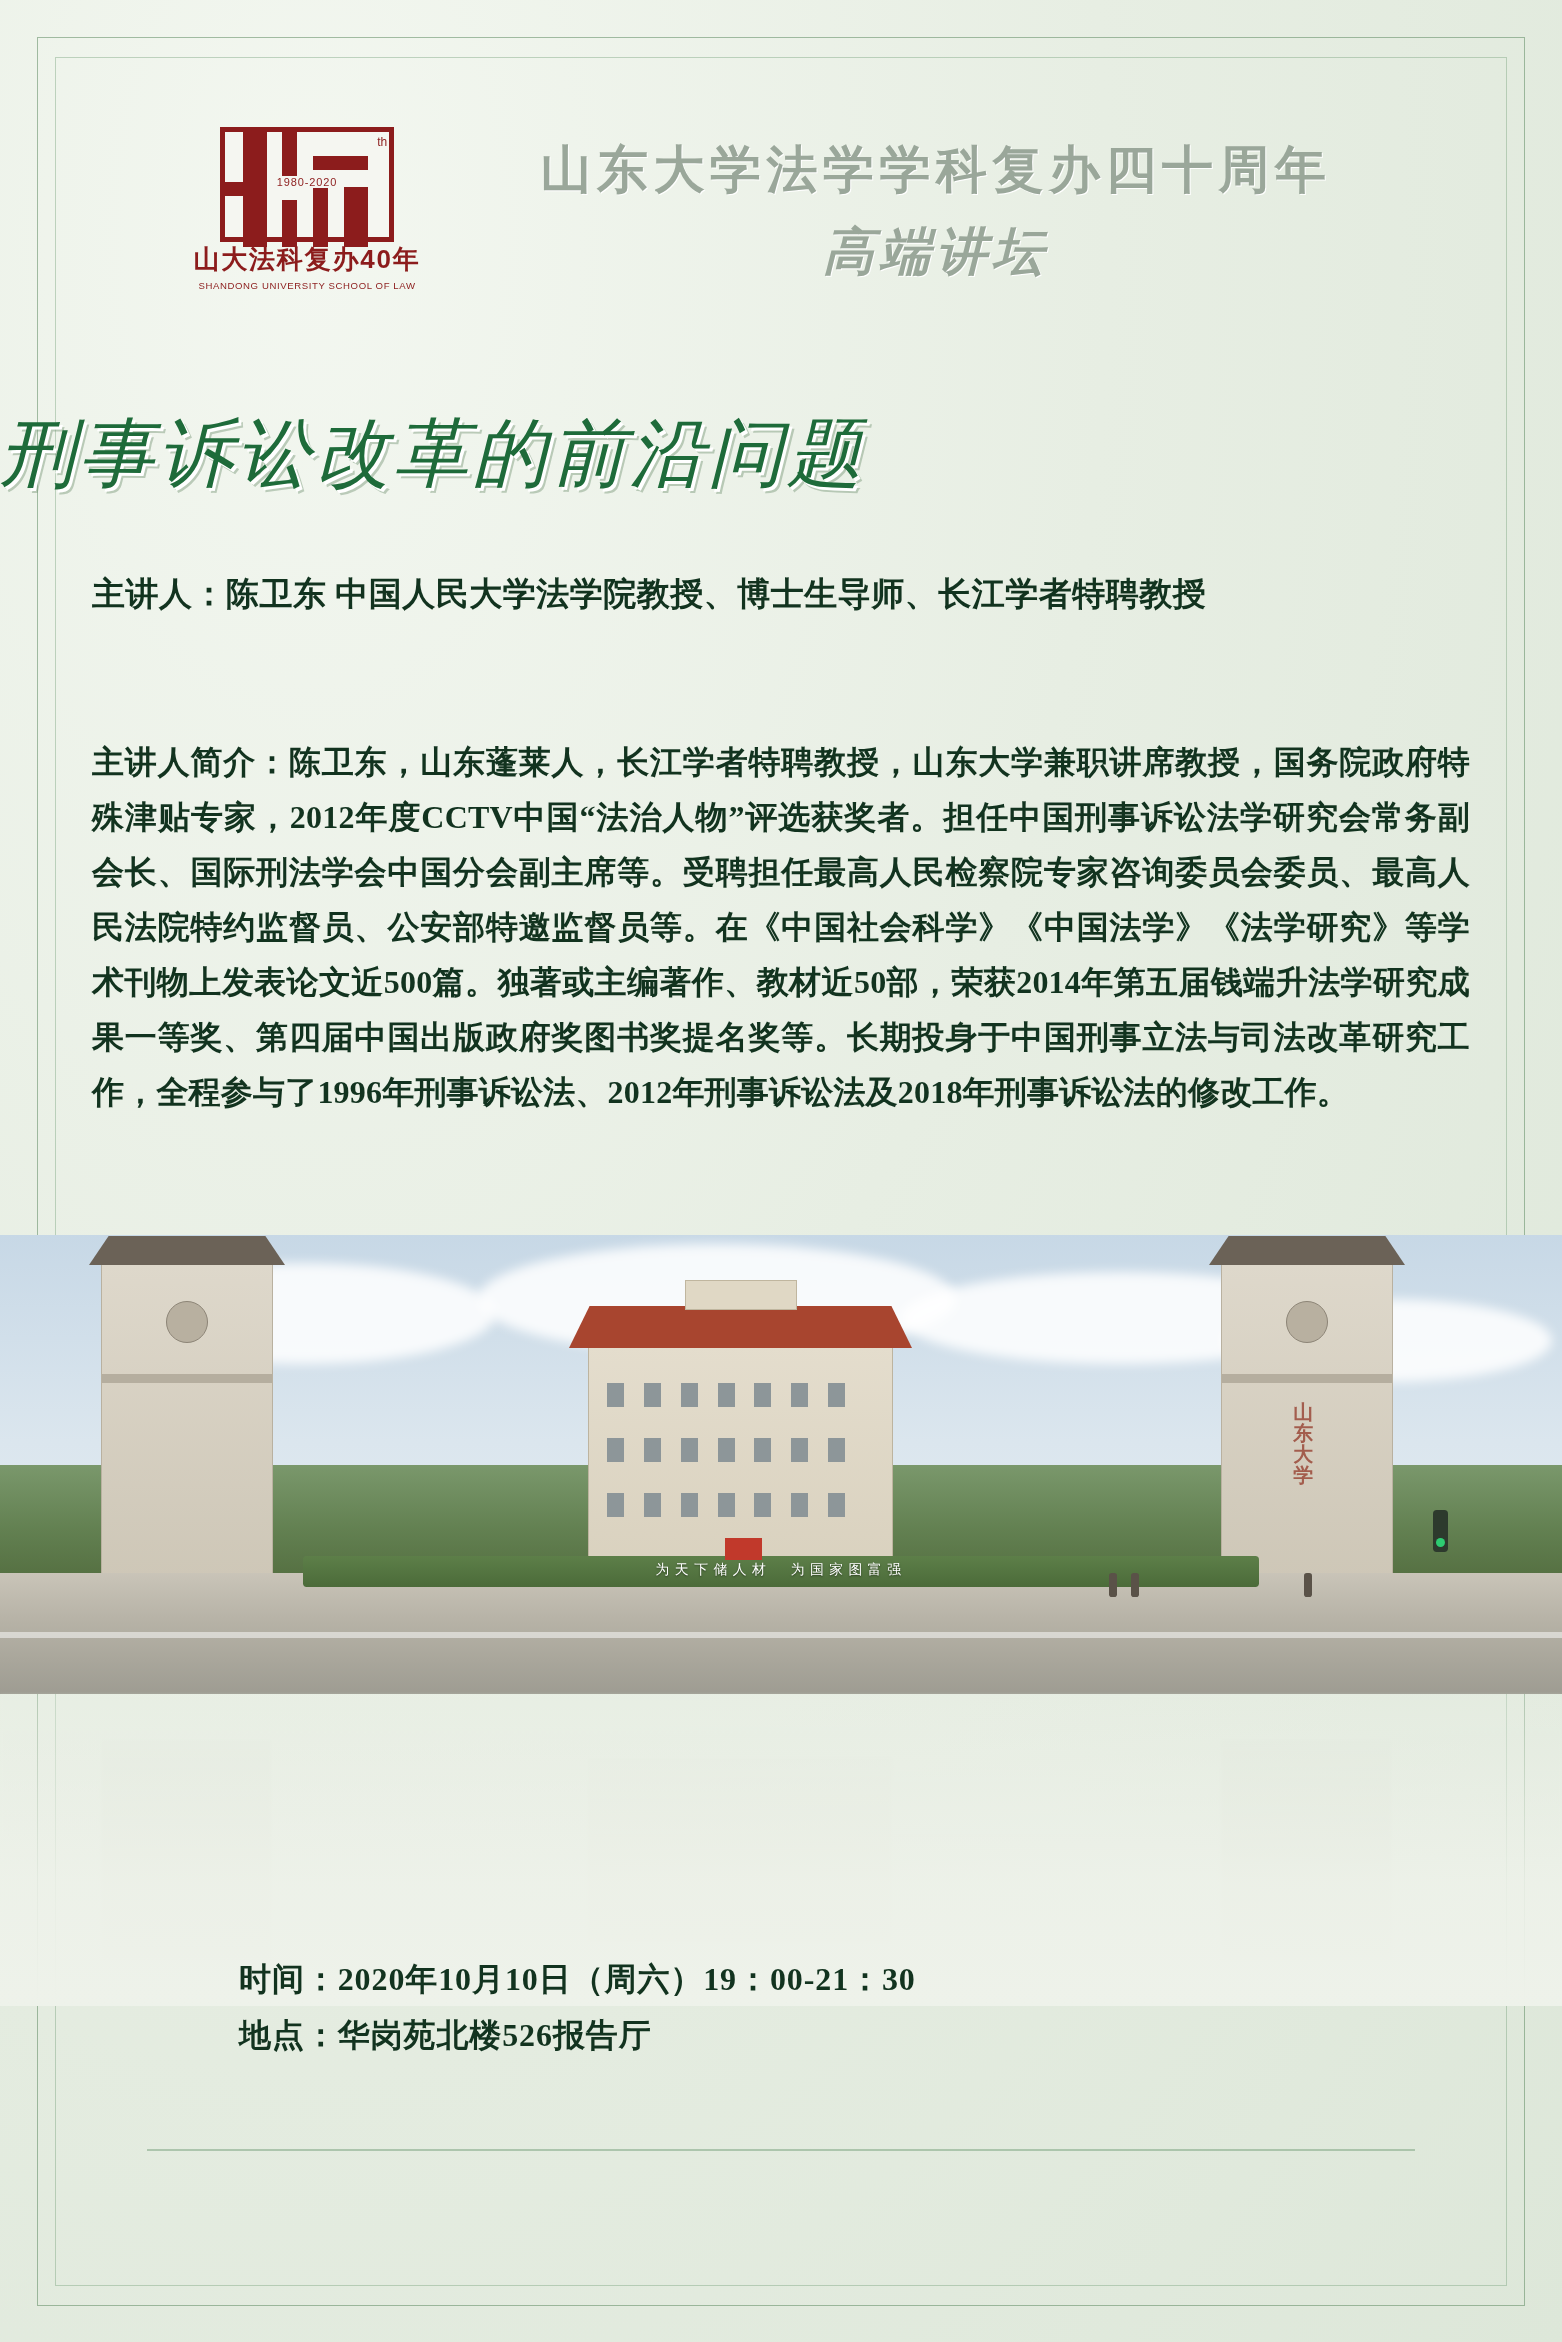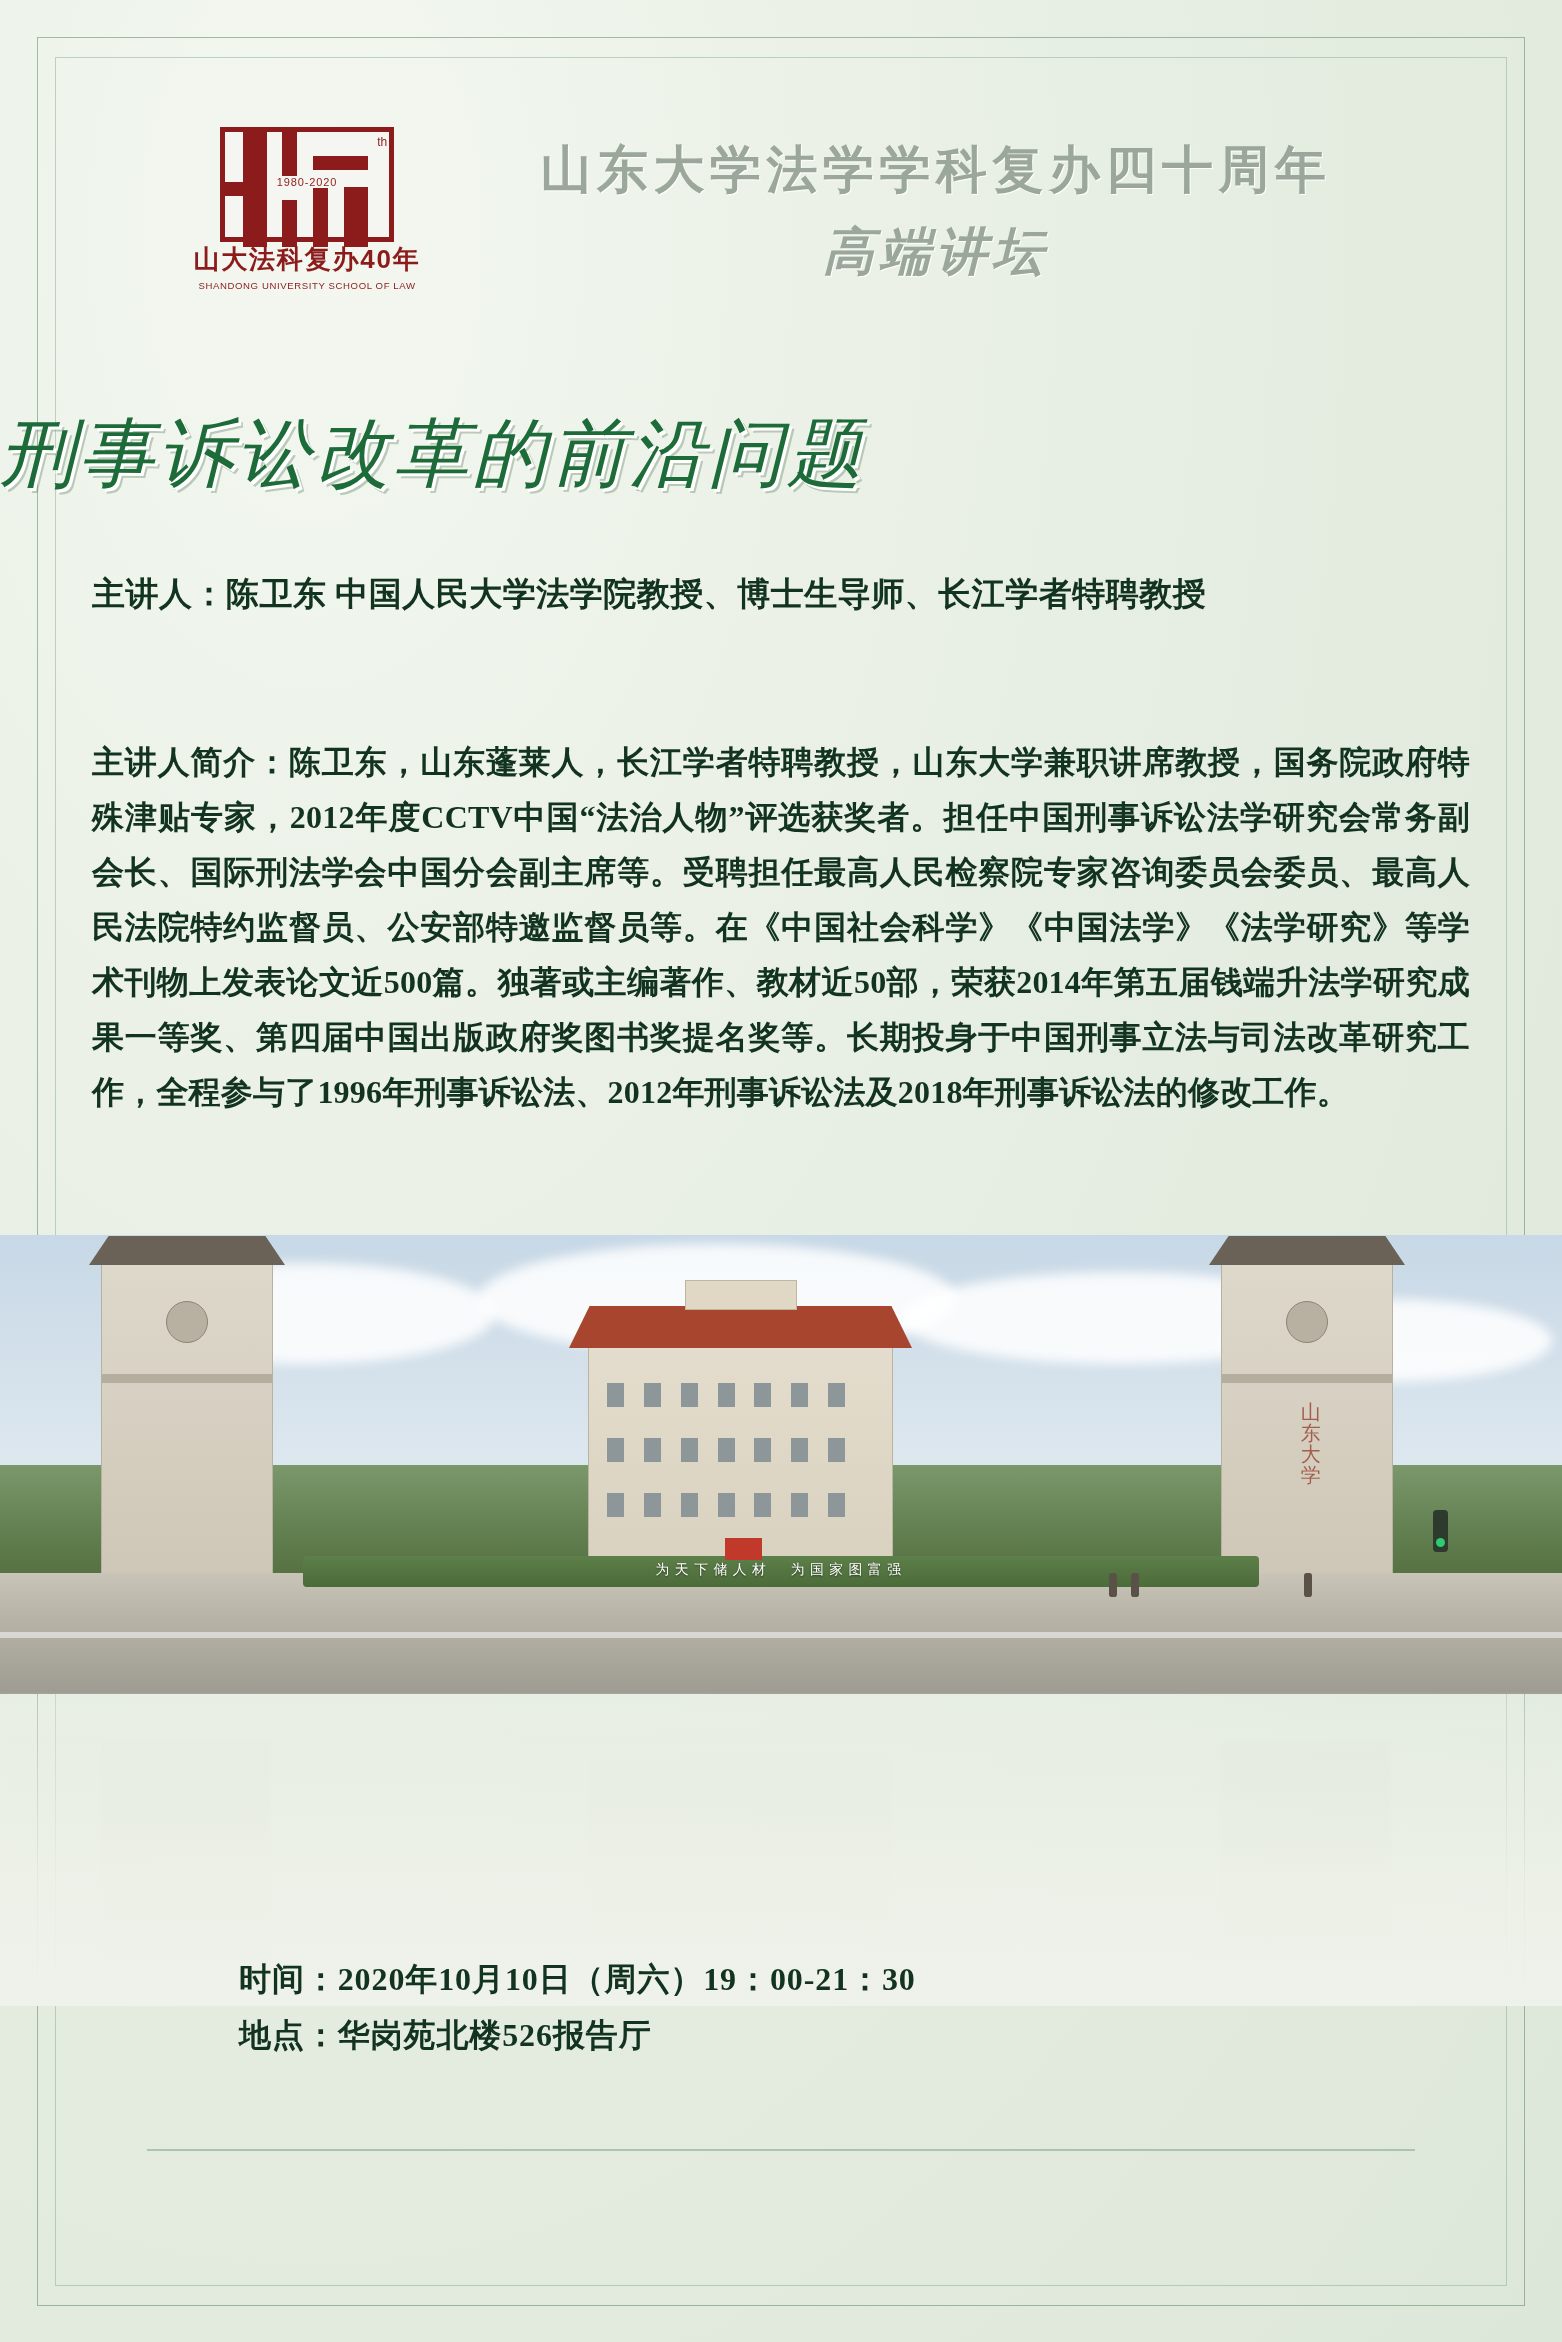--- a/index.html
+++ b/index.html
@@ -308,23 +308,24 @@
   }
   .tower-text {
     position: absolute;
     left: 50%;
     transform: translateX(-50%);
     top: 138px;
     width: 27.5px;
     color: #9b4a3a;
     font-size: 20px;
     line-height: 1.05;
-    text-align: right;
+    text-align: left;
     font-family: "Liberation Sans", sans-serif;
     opacity: 0.85;
+    font-weight: bold;
   }
 
   .hedge {
     position: absolute;
     left: 303px;
     right: 303px;
     top: 321px;
     height: 31px;
     background: linear-gradient(180deg, #5d7f49 0%, #4b6b39 100%);
     border-radius: 3.7px;

